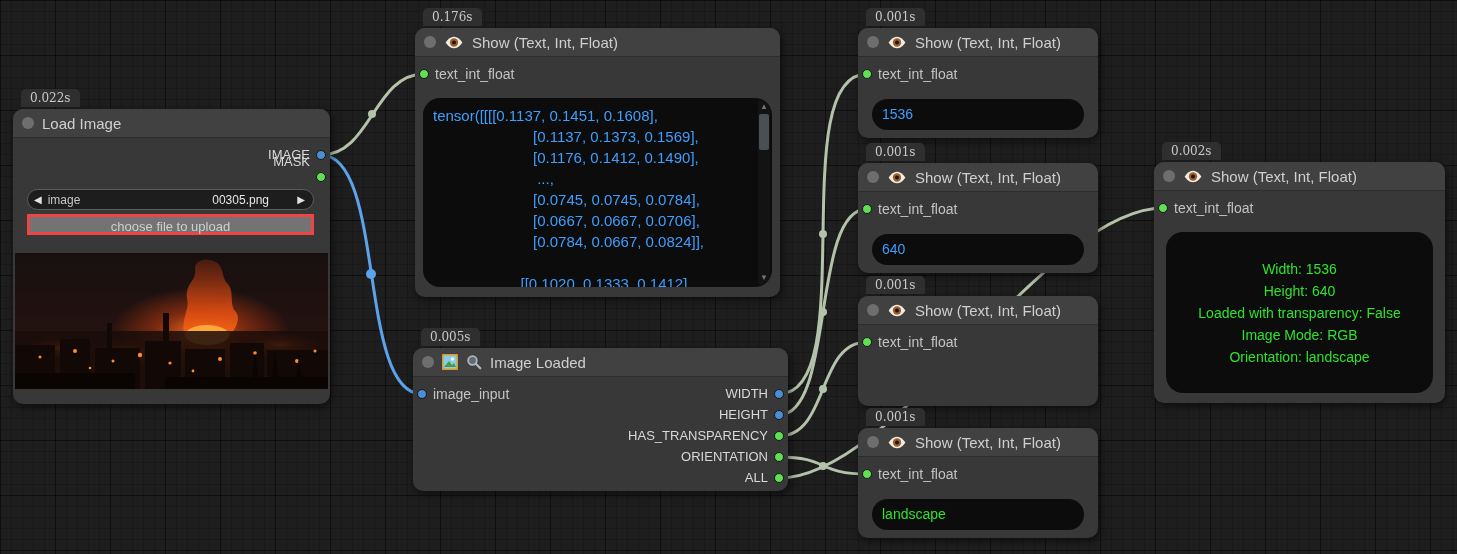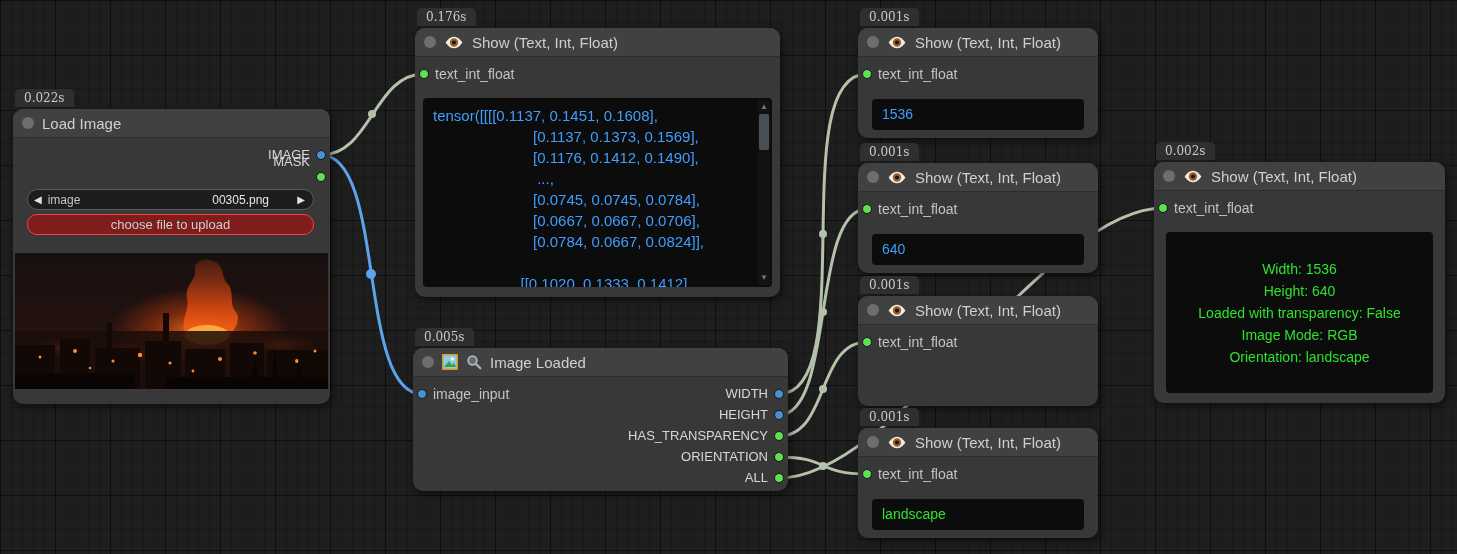--- a/index.html
+++ b/index.html
@@ -13,21 +13,21 @@
       linear-gradient(90deg, rgba(0,0,0,.16) 1px, transparent 1px);
     background-size:55px 55px,55px 55px,11px 11px,11px 11px;
     font-family:"Liberation Sans",sans-serif;
   }
   .wires{position:absolute;left:0;top:0;z-index:1;}
   .node{
     position:absolute;z-index:2;background:#383838;border-radius:10px;
     box-shadow:2px 3px 8px rgba(0,0,0,.55);
   }
   .badge{
-    position:absolute;top:-20px;left:2px;height:18px;line-height:18px;
+    position:absolute;top:-20px;left:8px;height:18px;line-height:18px;
     background:#2f2f2f;border-radius:5px 5px 0 0;padding:0 9px;
     font-family:"DejaVu Serif",serif;font-size:12px;color:#c9c9c9;z-index:1;
   }
   .titlebar{
     height:28px;background:#414141;border-radius:10px 10px 0 0;
     border-bottom:1px solid #2d2d2d;display:flex;align-items:center;
     padding-left:9px;gap:8px;
   }
   .tdot{width:12px;height:12px;border-radius:50%;background:#6e6e6e;flex:0 0 auto;}
   .title-text{font-size:15px;color:#cfcfcf;white-space:nowrap;}
@@ -41,26 +41,26 @@
   .lbl.out{right:20px;text-align:right;color:#d8d8d8;}
   .lbl.in{left:20px;font-size:14px;color:#c3c3c3;}
   .combo{
     position:absolute;left:14px;width:287px;height:21px;border:1px solid #5c5c5c;
     border-radius:11px;background:#1d1d1d;display:flex;align-items:center;
     font-size:12px;color:#c7c7c7;box-sizing:border-box;
   }
   .combo .arrow{color:#e2e2e2;font-size:10px;line-height:10px;padding:0 6px;cursor:pointer;}
   .combo .cval{position:absolute;right:44px;color:#e6e6e6;}
   .ubtn{
-    position:absolute;left:14px;width:287px;height:21px;background:#7f1d1d;
-    border:1px solid #ef4444;border-radius:10px;color:#cfcfcf;font-size:13px;
+    position:absolute;left:14px;width:287px;height:21px;background:#737373;
+    border:3px solid #ef4444;border-radius:0;color:#cfcfcf;font-size:13px;
     text-align:center;line-height:20px;box-sizing:border-box;cursor:pointer;
   }
   .tbox{
-    position:absolute;background:#0c0c0c;border-radius:4px;overflow:hidden;
+    position:absolute;background:#0c0c0c;border-radius:17px;overflow:hidden;
     box-sizing:border-box;
   }
   .tbox pre{
     margin:0;font-family:"Liberation Sans",sans-serif;white-space:pre;
   }
   .blue-text{color:#3f9eff;}
   .green-text{color:#2ee22e;}
   .sbar{position:absolute;right:2px;top:2px;bottom:2px;width:12px;background:#131313;border-radius:2px;}
   .sthumb{position:absolute;left:1px;right:1px;top:14px;height:36px;background:#4a4f54;border-radius:2px;}
   .sarrow{position:absolute;left:0;right:0;text-align:center;font-size:8px;color:#707579;line-height:10px;}

